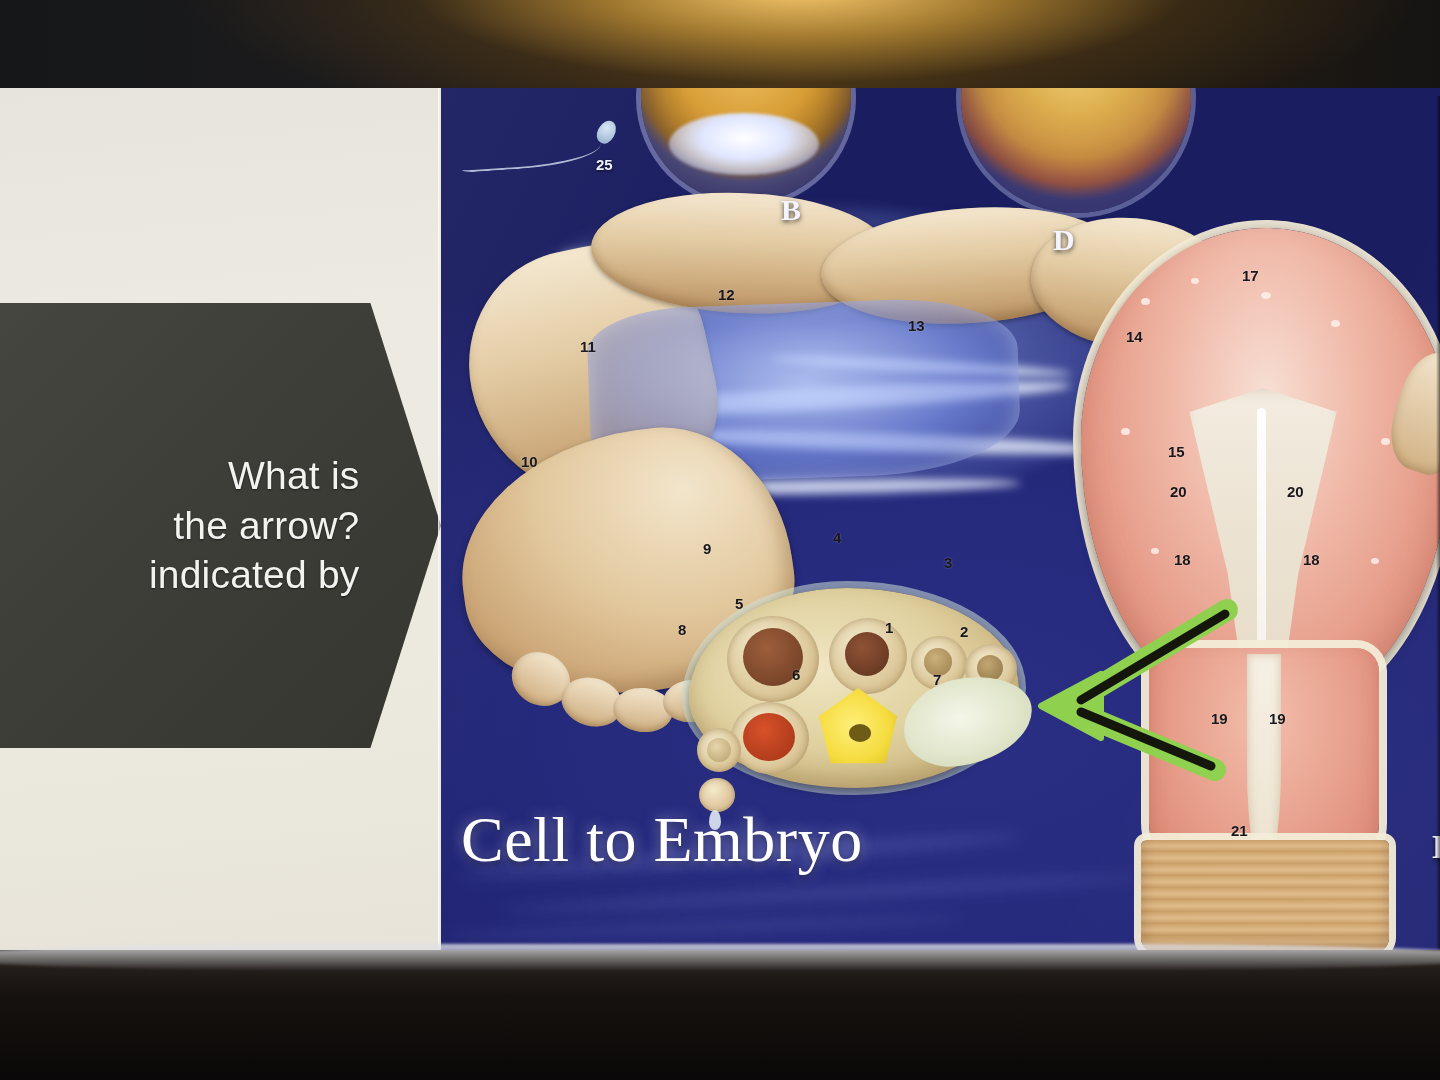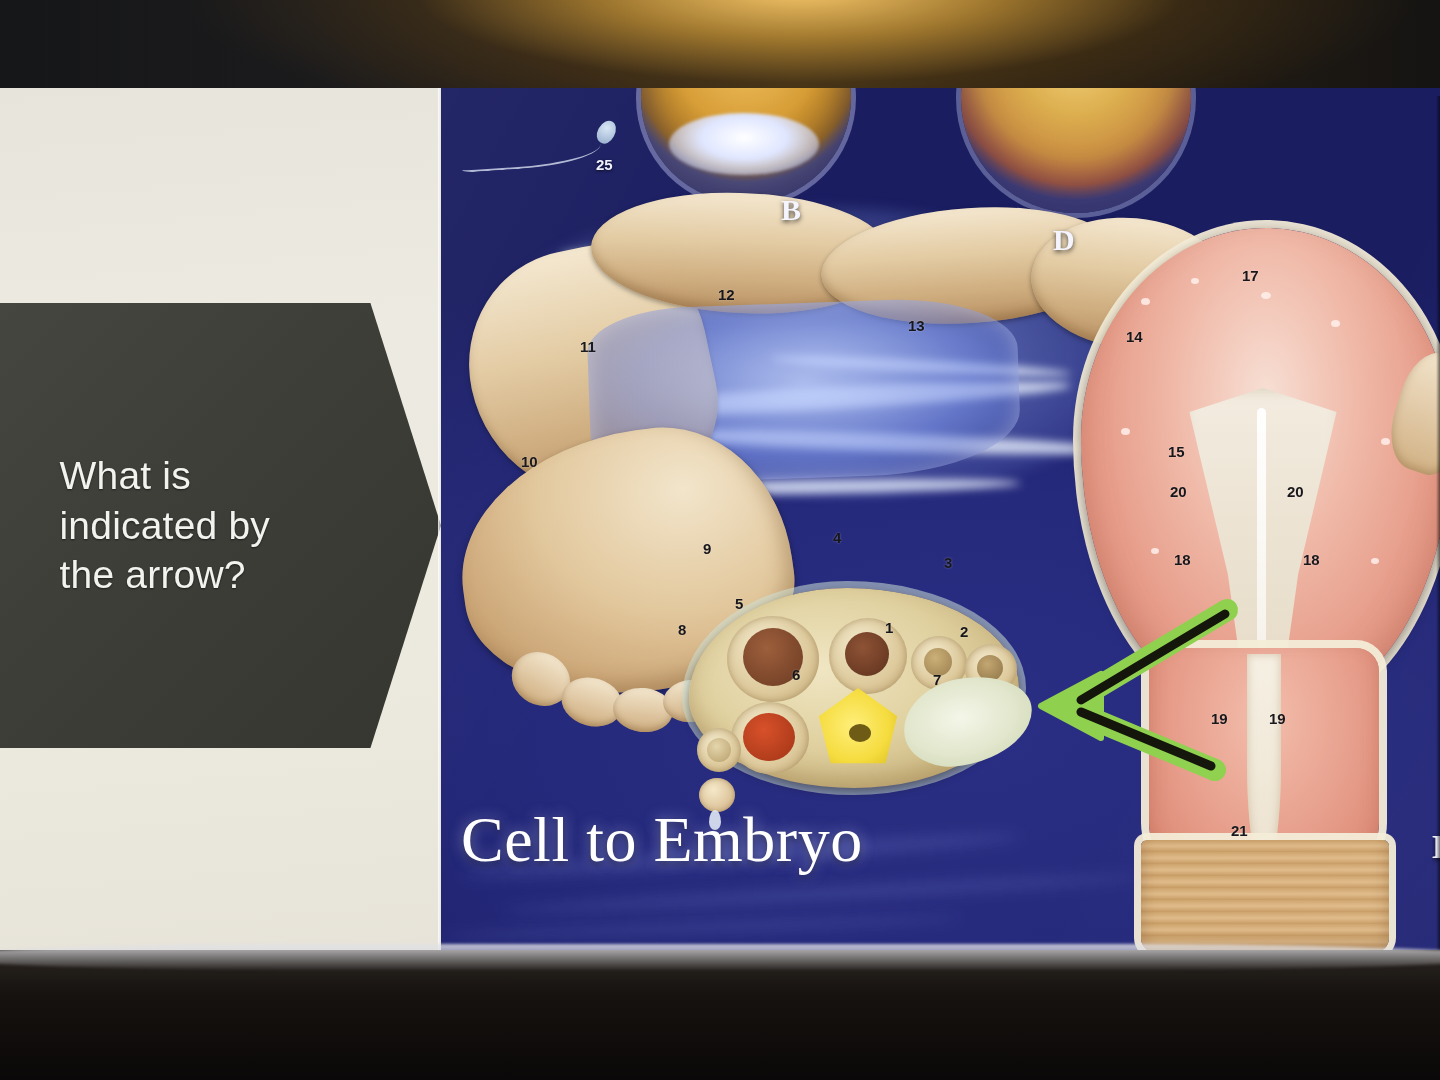--- a/index.html
+++ b/index.html
@@ -49,21 +49,21 @@
   }
 
   
   .callout{
     position:absolute;left:0;top:215px;width:441px;height:445px;
     background:linear-gradient(135deg,#45463f 0%,#3d3e38 45%,#35362f 100%);
     clip-path:polygon(0% 0%, 84% 0%, 100% 50%, 84% 100%, 0% 100%);
     display:flex;align-items:center;justify-content:center;
   }
   .callout-inner{
-    width:300px;text-align:left;
+    width:300px;text-align:right;
     margin-left:-22px;
   }
   .callout-line{
     color:#f2f2ef;font-size:39px;line-height:1.28;letter-spacing:0.2px;
     text-shadow:0 1px 2px rgba(0,0,0,0.55);
   }
 
   
   .panel-right{
     position:absolute;left:441px;top:0;width:999px;height:910px;
@@ -296,22 +296,22 @@
 <div id="stage">
 
   <div class="bezel-top"></div>
 
   <div class="slide">
 
     <div class="panel-left">
       <div class="callout">
         <div class="callout-inner">
           <div class="callout-line">What is</div>
+          <div class="callout-line">the arrow?</div>
           <div class="callout-line">indicated by</div>
-          <div class="callout-line">the arrow?</div>
         </div>
       </div>
     </div>
 
     <div class="panel-right">
 
       <div class="sky"></div>
       <div class="cloud c1"></div>
       <div class="cloud c2"></div>
       <div class="cloud c3"></div>

